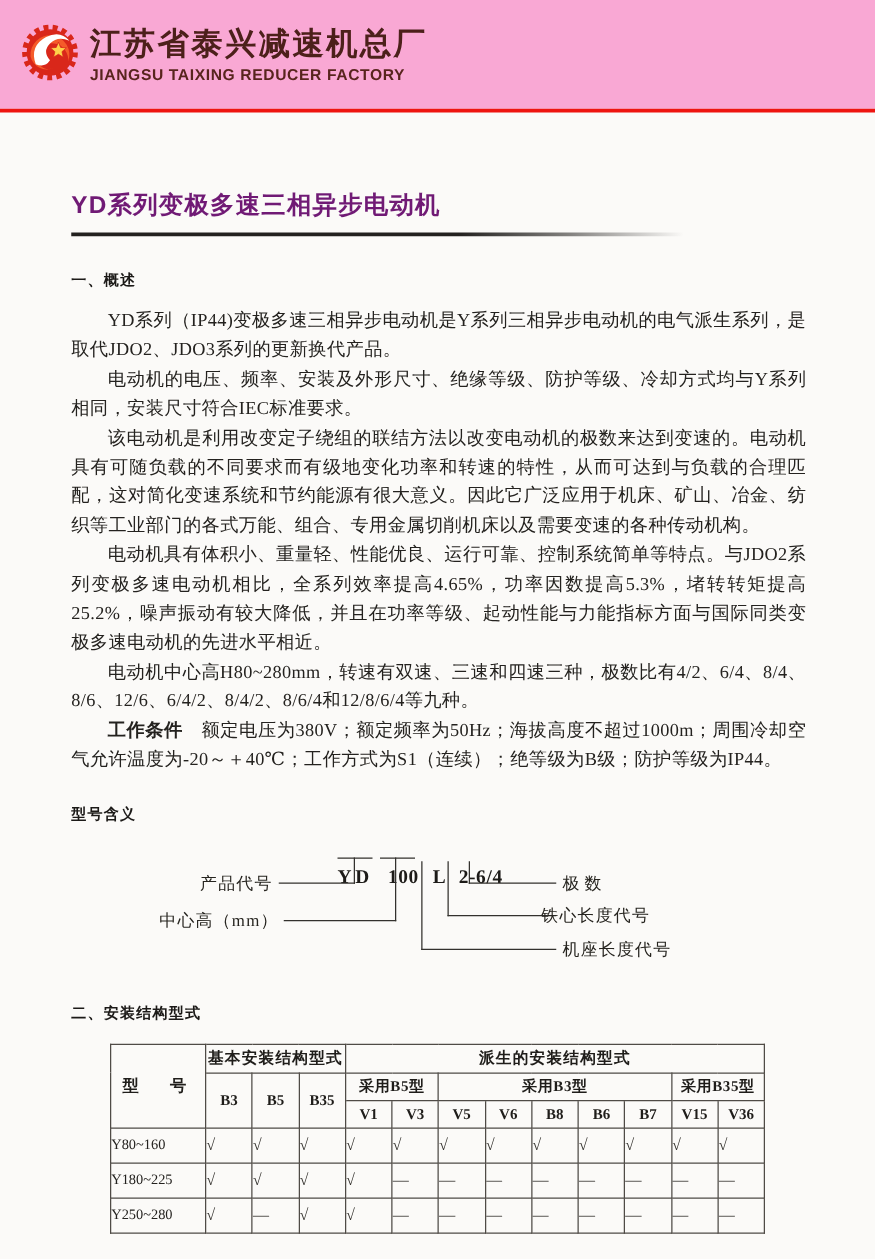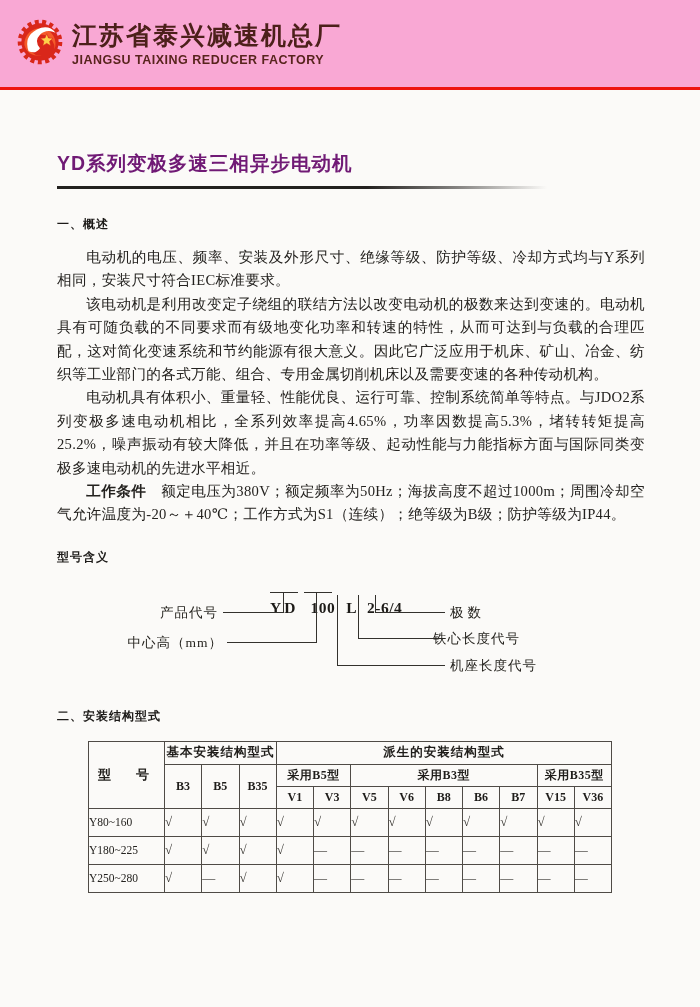--- a/index.html
+++ b/index.html
@@ -118,23 +118,25 @@
   <div class="red-rule" style="background:#ee1510;"></div>
 
   <div class="content">
 
     <div class="doc-title">YD系列变极多速三相异步电动机</div>
     <div class="title-rule"></div>
 
     <div class="sec-heading h-overview">一、概述</div>
 
     <div class="body-text">
+      <p>YD系列（IP44)变极多速三相异步电动机是Y系列三相异步电动机的电气派生系列，是取代JDO2、JDO3系列的更新换代产品。</p>
       <p>电动机的电压、频率、安装及外形尺寸、绝缘等级、防护等级、冷却方式均与Y系列相同，安装尺寸符合IEC标准要求。</p>
       <p>该电动机是利用改变定子绕组的联结方法以改变电动机的极数来达到变速的。电动机具有可随负载的不同要求而有级地变化功率和转速的特性，从而可达到与负载的合理匹配，这对简化变速系统和节约能源有很大意义。因此它广泛应用于机床、矿山、冶金、纺织等工业部门的各式万能、组合、专用金属切削机床以及需要变速的各种传动机构。</p>
       <p>电动机具有体积小、重量轻、性能优良、运行可靠、控制系统简单等特点。与JDO2系列变极多速电动机相比，全系列效率提高4.65%，功率因数提高5.3%，堵转转矩提高25.2%，噪声振动有较大降低，并且在功率等级、起动性能与力能指标方面与国际同类变极多速电动机的先进水平相近。</p>
+      <p>电动机中心高H80~280mm，转速有双速、三速和四速三种，极数比有4/2、6/4、8/4、8/6、12/6、6/4/2、8/4/2、8/6/4和12/8/6/4等九种。</p>
       <p><span class="bold-run">工作条件</span><span>　额定电压为380V；额定频率为50Hz；海拔高度不超过1000m；周围冷却空气允许温度为-20～＋40℃；工作方式为S1（连续）；绝等级为B级；防护等级为IP44。</span></p>
     </div>
 
     <div class="sec-heading h-model">型号含义</div>
 
     <div class="diagram">
       <div class="model-str">
         <span class="mp-yd">YD</span><span class="mp-100">100</span><span class="mp-l">L</span><span class="mp-264">2-6/4</span>
       </div>
 

